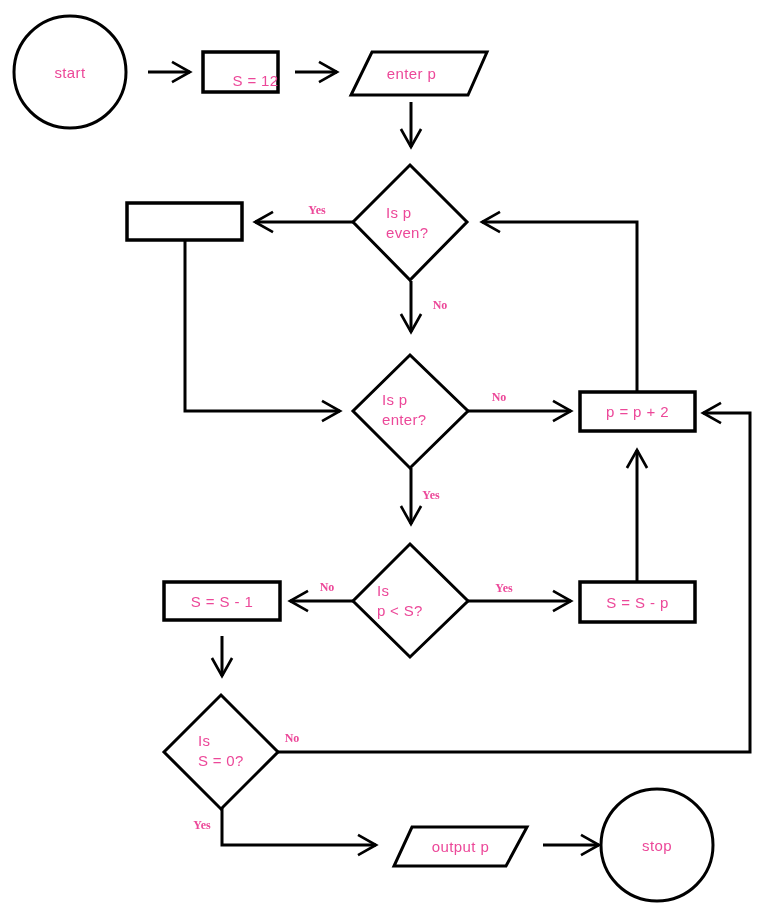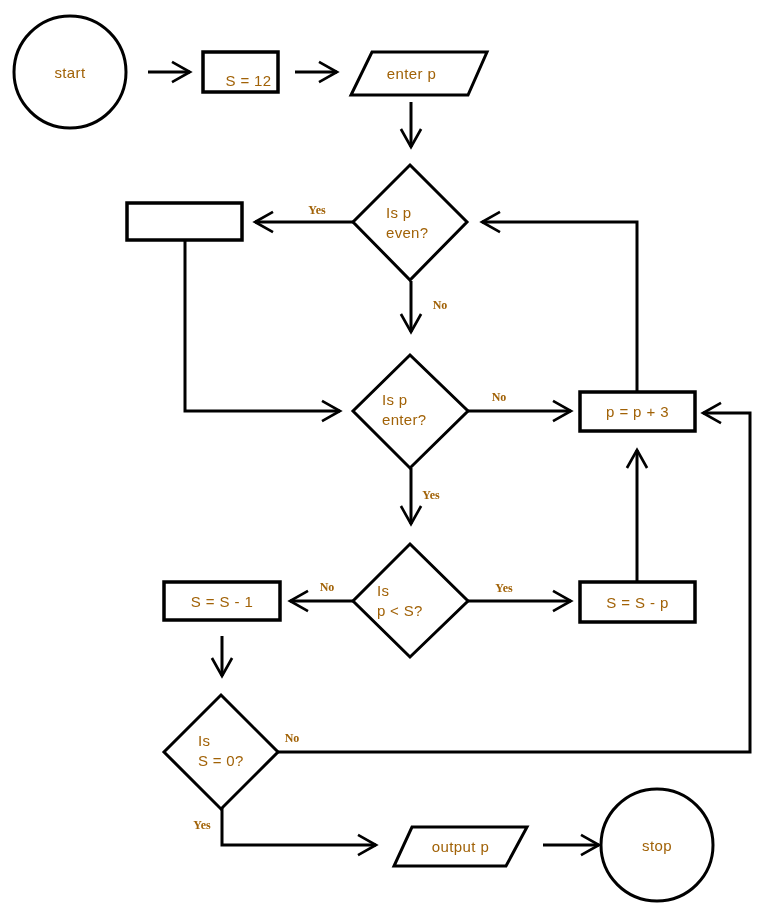--- a/index.html
+++ b/index.html
@@ -1,21 +1,21 @@
 <!DOCTYPE html>
 <html><head>
 <meta charset="utf-8">
 <style>
   html,body{margin:0;padding:0;background:#ffffff;}
   .canvas{
     position:relative;
     width:774px;height:909px;
     background:#ffffff;
     font-family:"Liberation Sans",sans-serif;
-    color:#a16207;
+    color:#ec4899;
     overflow:hidden;
   }
   .canvas svg{position:absolute;left:0;top:0;}
   .edge{stroke:#000000;stroke-width:3;fill:none;}
   .shape{stroke:#000000;fill:#ffffff;stroke-width:3;}
   rect.shape{stroke-width:3.5;}
   .node-label{
     position:absolute;
     display:flex;align-items:center;justify-content:center;
     font-size:15px;letter-spacing:0.4px;white-space:nowrap;
@@ -72,23 +72,23 @@
       <polygon class="shape" points="410,544 468,601 410,657 353,601"></polygon>
       <rect class="shape" x="580" y="582" width="115" height="40"></rect>
       <rect class="shape" x="164" y="582" width="116" height="38"></rect>
       <polygon class="shape" points="221,695 278,752 221,809 164,752"></polygon>
       <polygon class="shape" points="412,827 527,827 506,866 394,866"></polygon>
       <circle class="shape" cx="657" cy="845" r="56"></circle>
     </g>
   </svg>
 
   <div class="node-label" style="left:14px;top:16px;width:112px;height:112px">start</div>
-  <div class="node-label" style="left:211px;top:52px;width:75px;height:57px">S = 12</div>
+  <div class="node-label" style="left:218px;top:52px;width:75px;height:57px">S = 12</div>
   <div class="node-label" style="left:344px;top:52px;width:135px;height:43px">enter p</div>
-  <div class="node-label" style="left:580px;top:392px;width:115px;height:39px">p = p + 3</div>
+  <div class="node-label" style="left:580px;top:392px;width:115px;height:39px">p = p + 2</div>
   <div class="node-label" style="left:164px;top:582px;width:116px;height:38px">S = S - 1</div>
   <div class="node-label" style="left:394px;top:827px;width:133px;height:39px">output p</div>
   <div class="node-label" style="left:580px;top:582px;width:115px;height:40px">S = S - p</div>
   <div class="node-label" style="left:601px;top:789px;width:112px;height:112px">stop</div>
 
   <div class="decision-label" style="left:386px;top:203px">
     <div>Is p</div>
     <div>even?</div>
   </div>
   <div class="decision-label" style="left:382px;top:390px">

